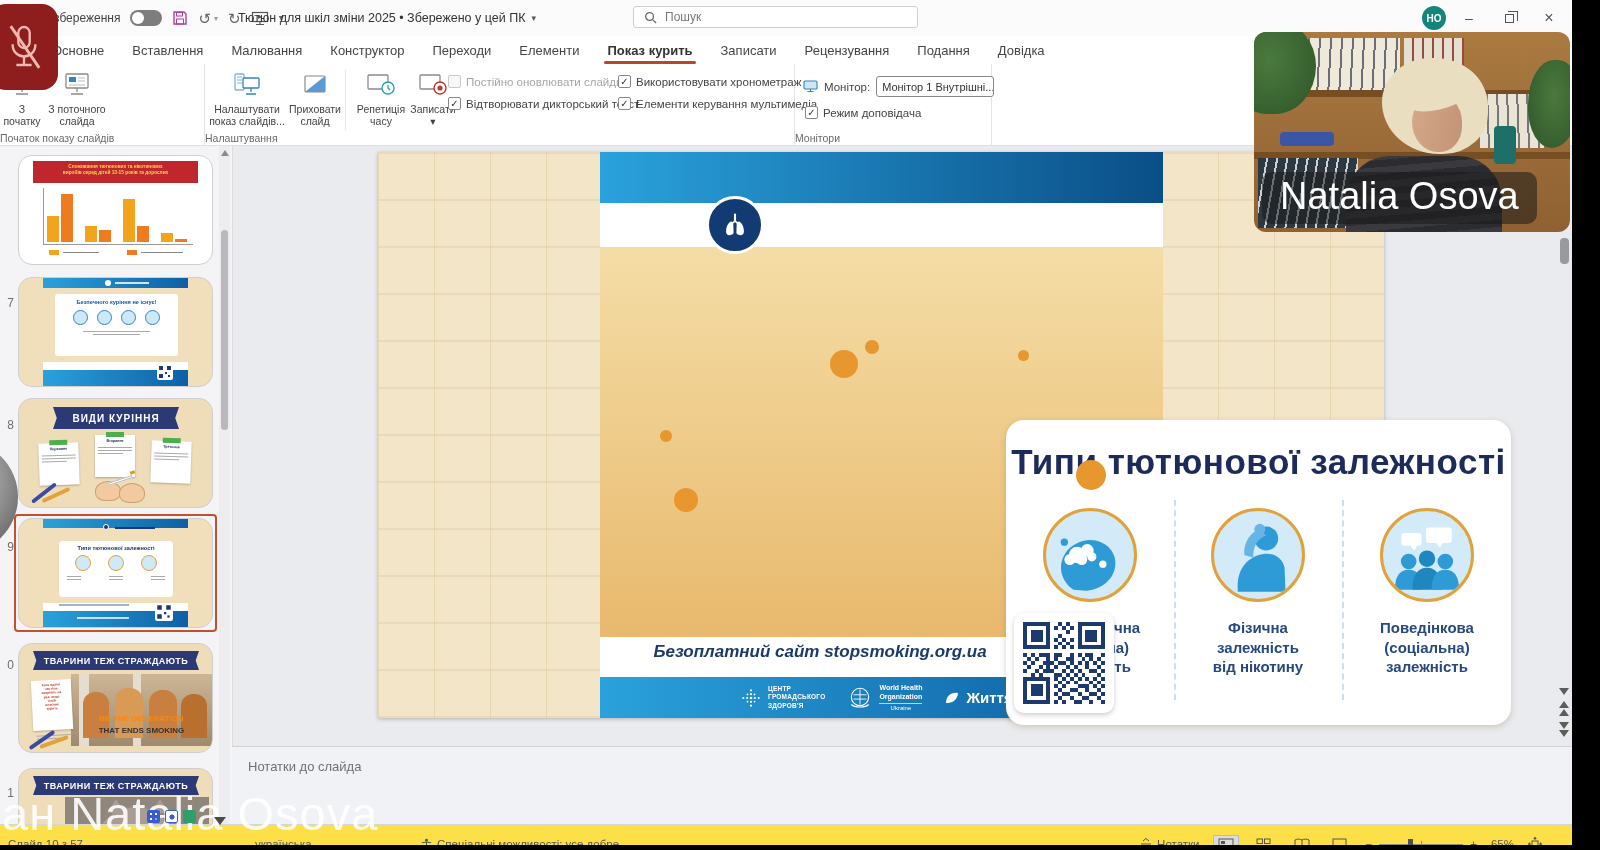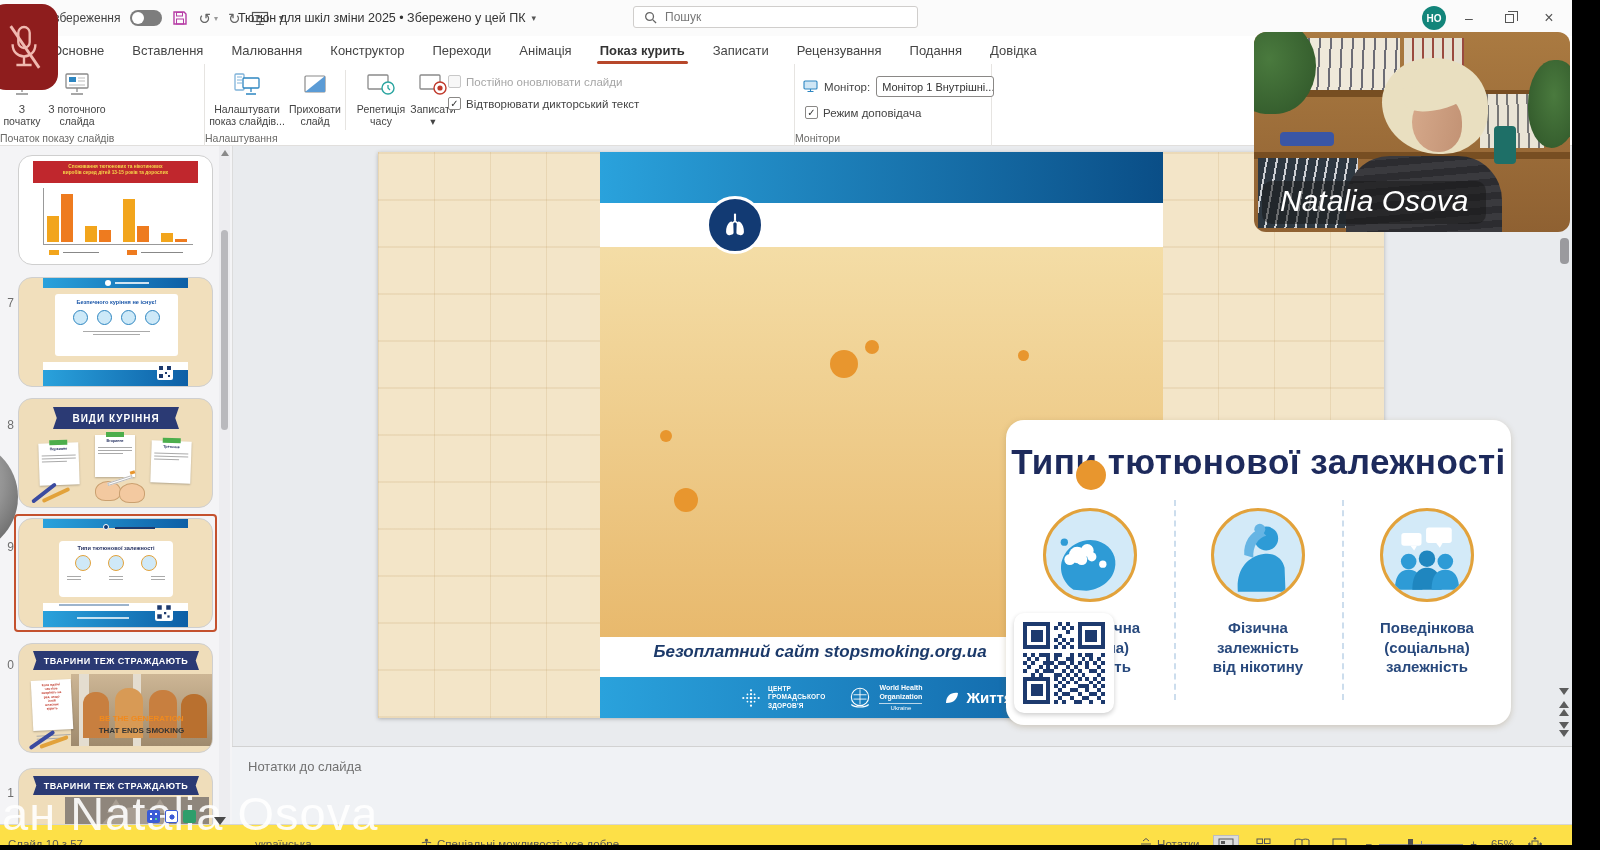--- a/index.html
+++ b/index.html
@@ -137,21 +137,21 @@
   .binders-d { position:absolute; left:150px; top:6px; width:60px; height:50px; background:repeating-linear-gradient(90deg,#e5dfd0 0 8px,#9a4a40 8px 10px); }
   .canister { position:absolute; left:240px; top:94px; width:22px; height:38px; border-radius:4px; background:#1e6f67; }
   .blue-obj { position:absolute; left:26px; top:100px; width:54px; height:14px; border-radius:4px; background:#3a56a5; }
   .plant-l { position:absolute; left:-16px; top:-10px; width:78px; height:92px; background:radial-gradient(ellipse at 40% 40%, #4a7a3e, #2e5428); border-radius:45% 55% 60% 40%; }
   .plant-r { position:absolute; left:274px; top:28px; width:52px; height:88px; background:radial-gradient(ellipse at 50% 40%, #4a7a3e, #2e5428); border-radius:50% 42% 55% 45%; }
   .hair { position:absolute; left:128px; top:26px; width:106px; height:96px; background:#e9dfc0; border-radius:48% 52% 44% 56%; }
   .face { position:absolute; left:158px; top:62px; width:50px; height:58px; background:linear-gradient(100deg,#d6a98b,#c29274); border-radius:50% 50% 46% 54%; }
   .fringe { position:absolute; left:150px; top:52px; width:66px; height:26px; background:#e9dfc0; border-radius:0 0 60% 40%; transform:rotate(-8deg); }
   .torso { position:absolute; left:92px; top:124px; width:156px; height:80px; border-radius:44px 44px 0 0;
     background:repeating-linear-gradient(175deg,#3a3a3e 0 7px,#2c2c30 7px 14px); }
-  .nametag { position:absolute; left:8px; bottom:8px; padding:3px 18px 6px 18px; background:rgba(25,25,25,.55); border-radius:10px; color:#fff; font-size:30px;font-style:italic; }
+  .nametag { position:absolute; left:8px; bottom:8px; padding:3px 18px 6px 18px; background:rgba(25,25,25,.55); border-radius:10px; color:#fff; font-size:38px; }
 
   
   .shrink { transform-origin:center top; }
   .mini-banner { position:absolute; background:#2b3a74; color:#fff; font-weight:bold; text-align:center; display:flex; align-items:center; justify-content:center; }
   .note3 { position:absolute; width:40px; height:42px; background:#fff; box-shadow:0 1px 2px rgba(0,0,0,.25); }
   .tape { position:absolute; left:50%; top:-3px; transform:translateX(-50%); width:18px; height:5px; background:#4cae4c; }
   .hline { height:1px; background:#aaa; margin:2px 3px; }
   .pencil { position:absolute; width:30px; height:4px; border-radius:2px; }
   [data-chart] { position:absolute; left:28px; bottom:22px; display:flex; align-items:flex-end; gap:2px; }
   .t7bar { width:12px; }
@@ -212,21 +212,21 @@
     <div class="tab">
         <span>Малювання</span>
       </div>
     <div class="tab">
         <span>Конструктор</span>
       </div>
     <div class="tab">
         <span>Переходи</span>
       </div>
     <div class="tab">
-        <span>Анімація</span>
+        <span>Елементи</span>
       </div>
     <div class="tab active">
         <span>Показ курить</span>
       </div>
     <div class="tab">
         <span>Записати</span>
       </div>
     <div class="tab">
         <span>Рецензування</span>
       </div>
@@ -317,20 +317,30 @@
         </div>
       </div>
       <div class="cbcol" style="left:243px; top:11px">
         <div class="cbrow disabled">
           <span class="cb"></span>
           <span>Постійно оновлювати слайди</span>
         </div>
         <div class="cbrow">
           <span class="cb checked"></span>
           <span>Відтворювати дикторський текст</span>
+        </div>
+      </div>
+      <div class="cbcol" style="left:413px; top:11px">
+        <div class="cbrow">
+          <span class="cb checked"></span>
+          <span>Використовувати хронометраж</span>
+        </div>
+        <div class="cbrow">
+          <span class="cb checked"></span>
+          <span>Елементи керування мультимедіа</span>
         </div>
       </div>
       <div class="glabel">Налаштування</div>
     </div>
 
     <div class="rgroup" style="left:795px; width:197px">
       <div class="mon-row">
         <svg width="15" height="13" viewBox="0 0 15 13">
             <rect x="1" y="1" width="13" height="8" rx="1" fill="#cfe6f5" stroke="#2e86c1" stroke-width="1.1"></rect>
             <path d="M7.5 9v2 M4.5 11.5h6" stroke="#2e86c1" stroke-width="1.1"></path>

